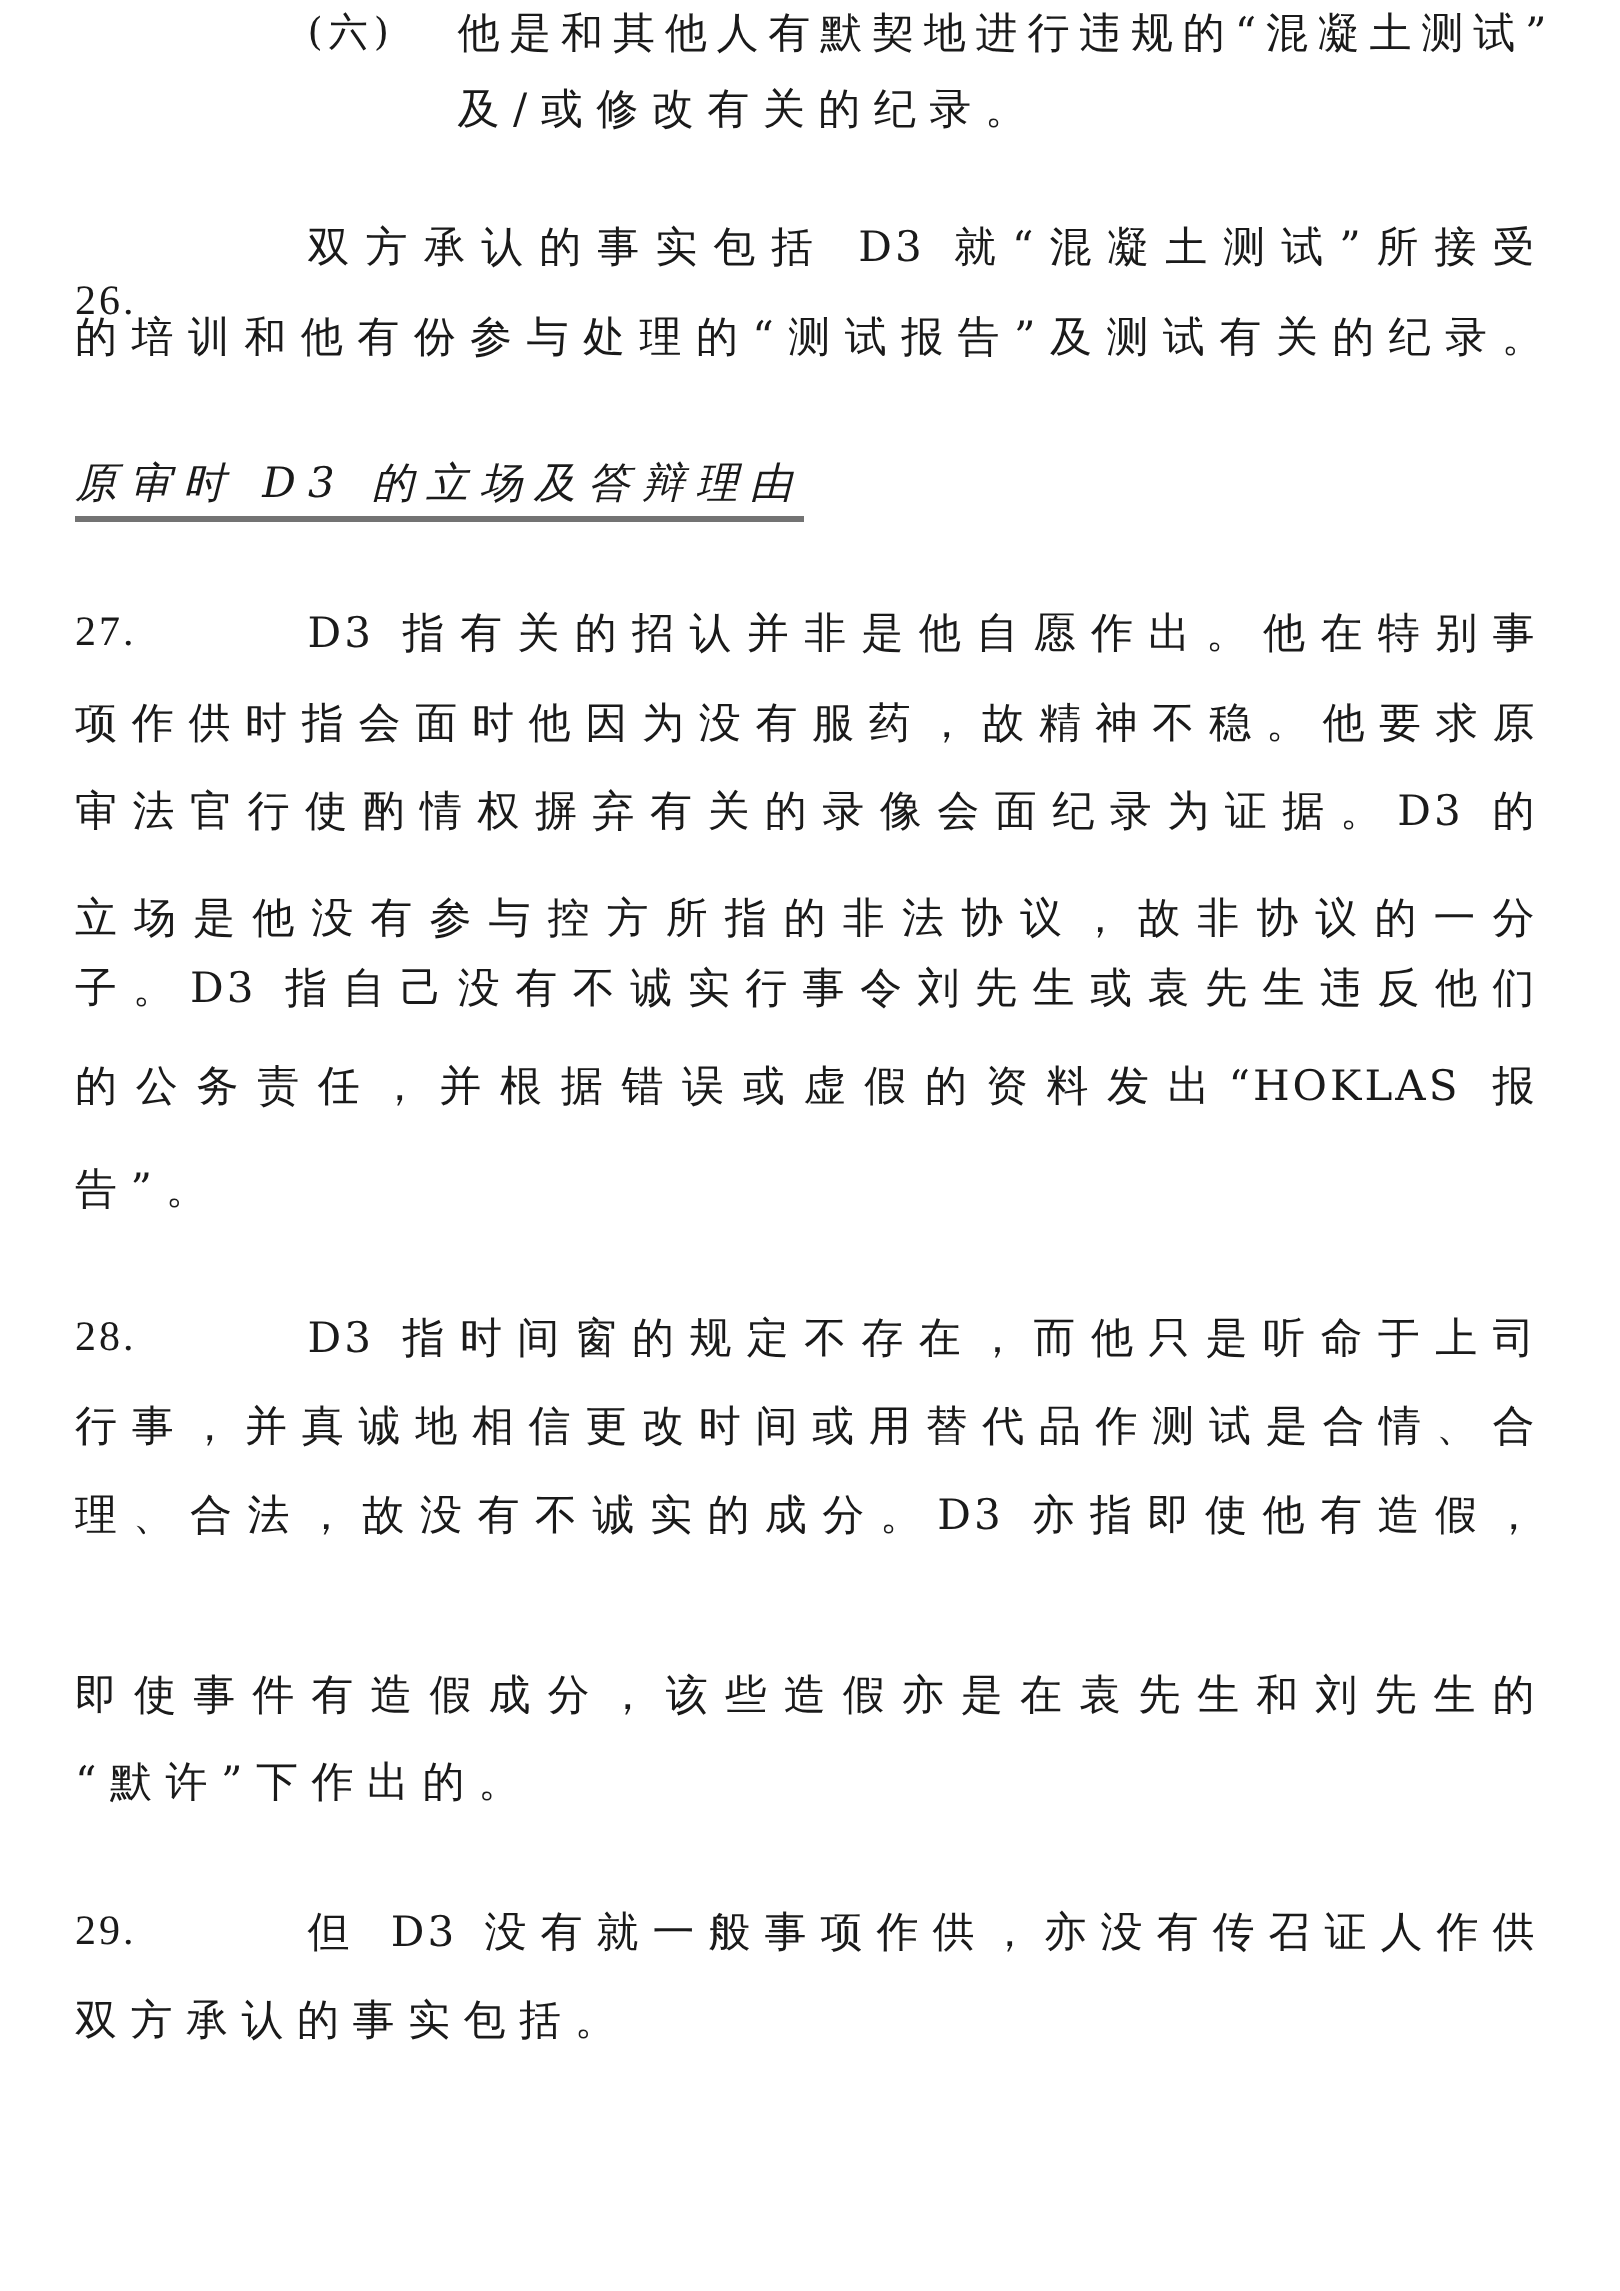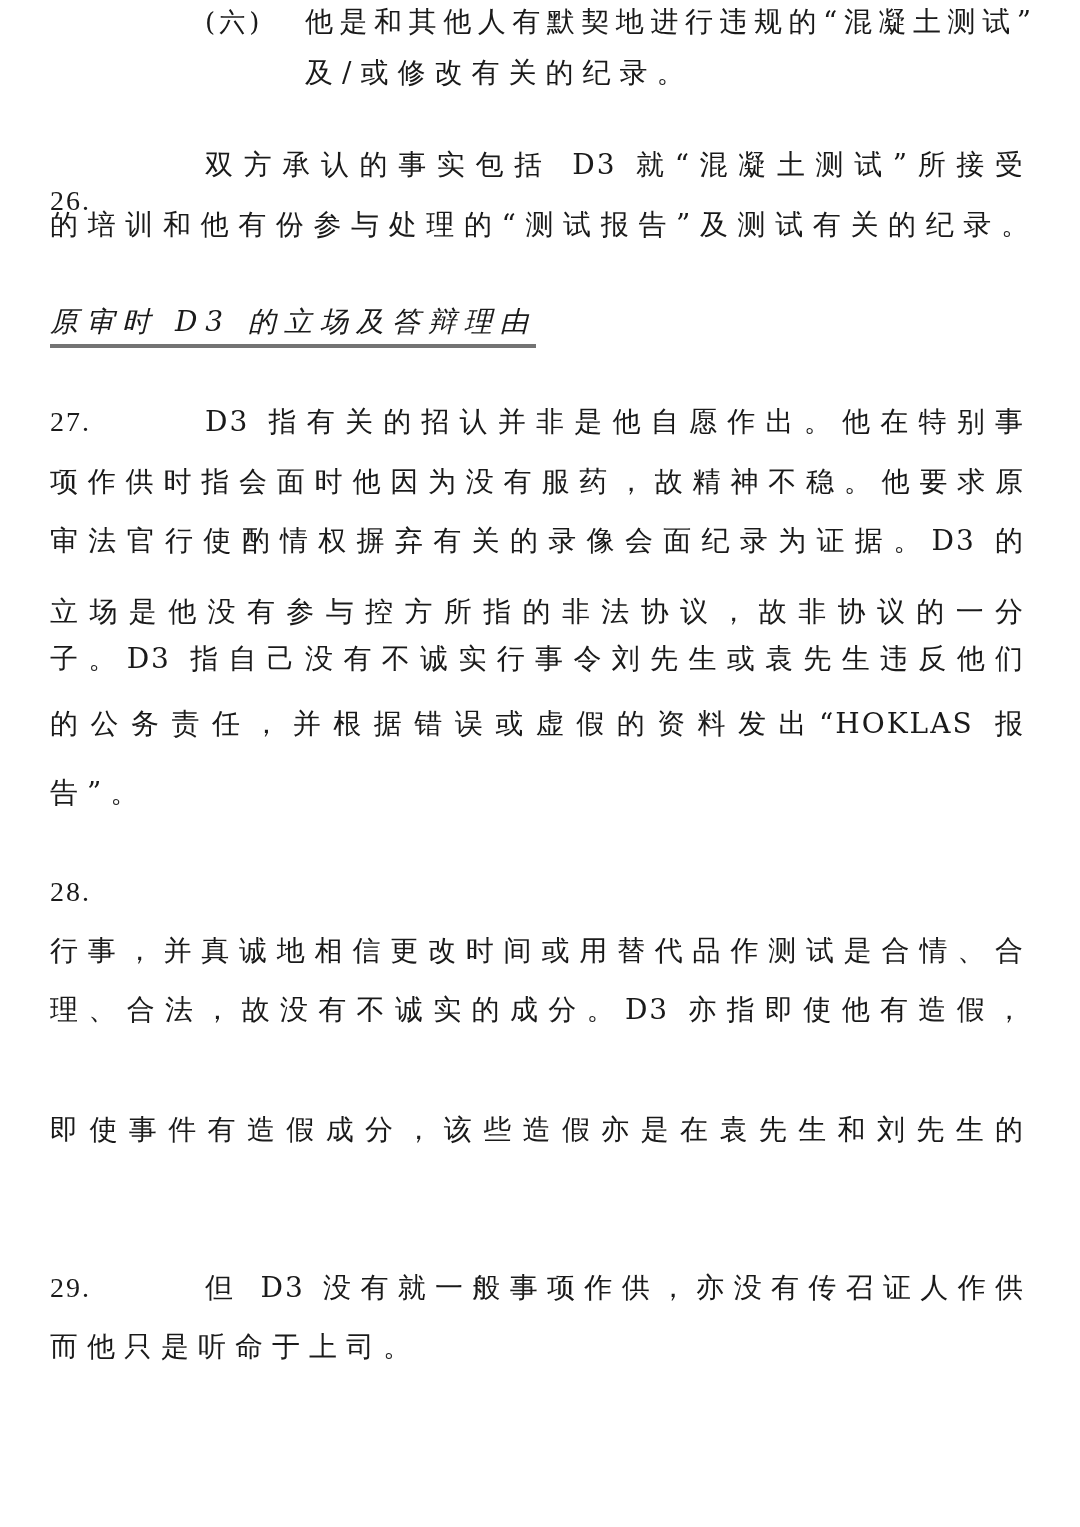--- a/index.html
+++ b/index.html
@@ -79,21 +79,23 @@
   <div class="num" style="left:50px; top:402px;">27.</div>
   <div class="line" style="left:205px; top:402px; width:820px;">D3 指有关的招认并非是他自愿作出。他在特别事</div>
   <div class="line" style="left:50px; top:462px; width:975px;">项作供时指会面时他因为没有服药，故精神不稳。他要求原</div>
   <div class="line" style="left:50px; top:521px; width:975px;">审法官行使酌情权摒弃有关的录像会面纪录为证据。D3 的</div>
   <div class="line" style="left:50px; top:580px; width:975px;margin-top:12px;">立场是他没有参与控方所指的非法协议，故非协议的一分</div>
   <div class="line" style="left:50px; top:639px; width:975px;">子。D3 指自己没有不诚实行事令刘先生或袁先生违反他们</div>
   <div class="line" style="left:50px; top:704px; width:975px;">的公务责任，并根据错误或虚假的资料发出“HOKLAS 报</div>
   <div class="line last" style="left:50px; top:773px;">告”。</div>
 
   <div class="num" style="left:50px; top:872px;">28.</div>
+  <div class="line" style="left:205px; top:872px; width:820px;">D3 指时间窗的规定不存在，而他只是听命于上司</div>
   <div class="line" style="left:50px; top:931px; width:975px;">行事，并真诚地相信更改时间或用替代品作测试是合情、合</div>
   <div class="line" style="left:50px; top:990px; width:975px;">理、合法，故没有不诚实的成分。D3 亦指即使他有造假，</div>
   <div class="line" style="left:50px; top:1110px; width:975px;">即使事件有造假成分，该些造假亦是在袁先生和刘先生的</div>
+  <div class="line last" style="left:50px; top:1168px;">“默许”下作出的。</div>
 
   <div class="num" style="left:50px; top:1268px;text-align:center;">29.</div>
   <div class="line" style="left:205px; top:1268px; width:820px;">但 D3 没有就一般事项作供，亦没有传召证人作供</div>
-  <div class="line last" style="left:50px; top:1327px;">而他只是听命于上司。</div>
+  <div class="line last" style="left:50px; top:1327px;">双方承认的事实包括。</div>
 
 </div>
 
 </body></html>

